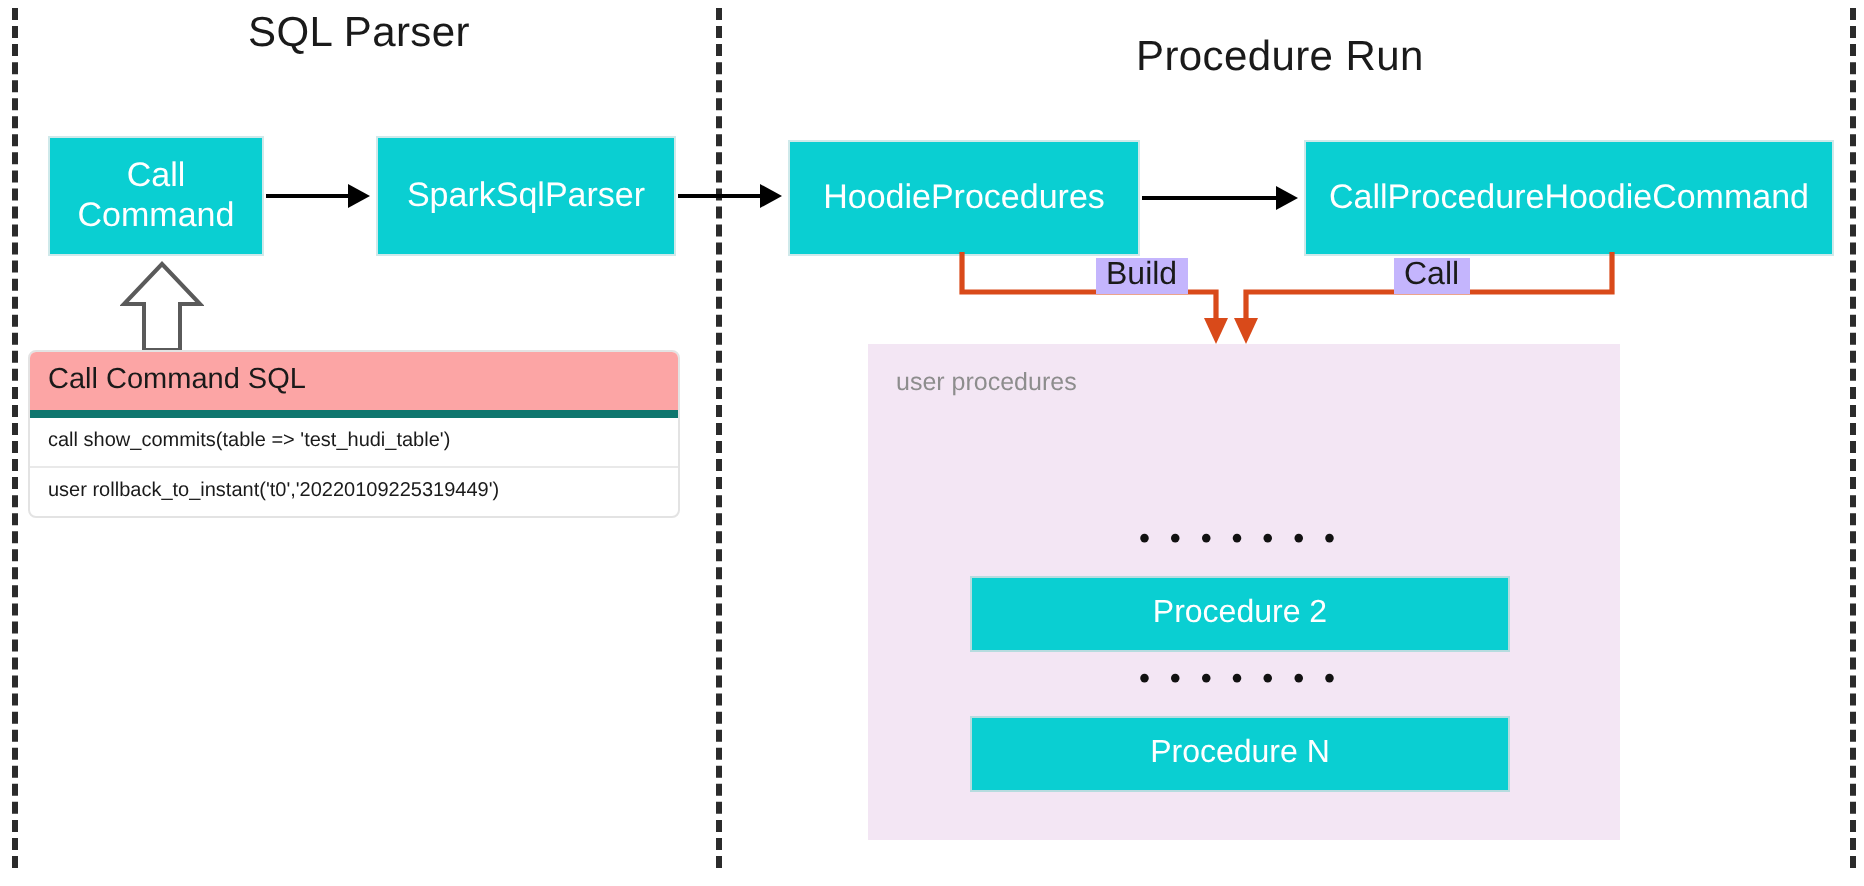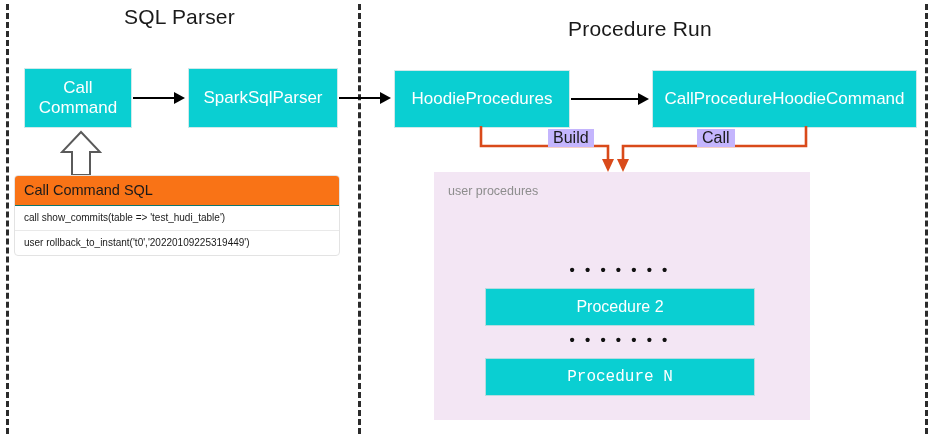--- a/index.html
+++ b/index.html
@@ -97,22 +97,22 @@
     left: 14px;
     top: 175px;
     width: 326px;
     box-sizing: border-box;
     border: 1px solid #e3e3e3;
     border-radius: 4px;
     background: #ffffff;
     overflow: hidden;
   }
   .sql-header {
-    background: #f97316;
-    border-bottom: 1px solid #0f766e;
+    background: #fca5a5;
+    border-bottom: 4px solid #0f766e;
     padding: 6px 9px 7px 9px;
     font-size: 14.5px;
     color: #1a1a1a;
   }
   .sql-row {
     padding: 6px 9px 7px 9px;
     font-size: 10px;
     color: #1a1a1a;
     border-bottom: 1px solid #e9e9e9;
     white-space: nowrap;
@@ -163,21 +163,21 @@
     border: 1px solid #b6dcdf;
     box-sizing: border-box;
     color: #ffffff;
     font-size: 16px;
     display: flex;
     align-items: center;
     justify-content: center;
   }
   #proc-1 { top: 46px;  }
   #proc-2 { top: 116px; }
-  #proc-3 { top: 186px; font-family: Liberation Mono, monospace; }
+  #proc-3 { top: 186px; }
 
   .dots {
     position: absolute;
     left: 51px;
     width: 270px;
     text-align: center;
     font-size: 15px;
     letter-spacing: 3px;
     color: #111111;
     font-weight: bold;

